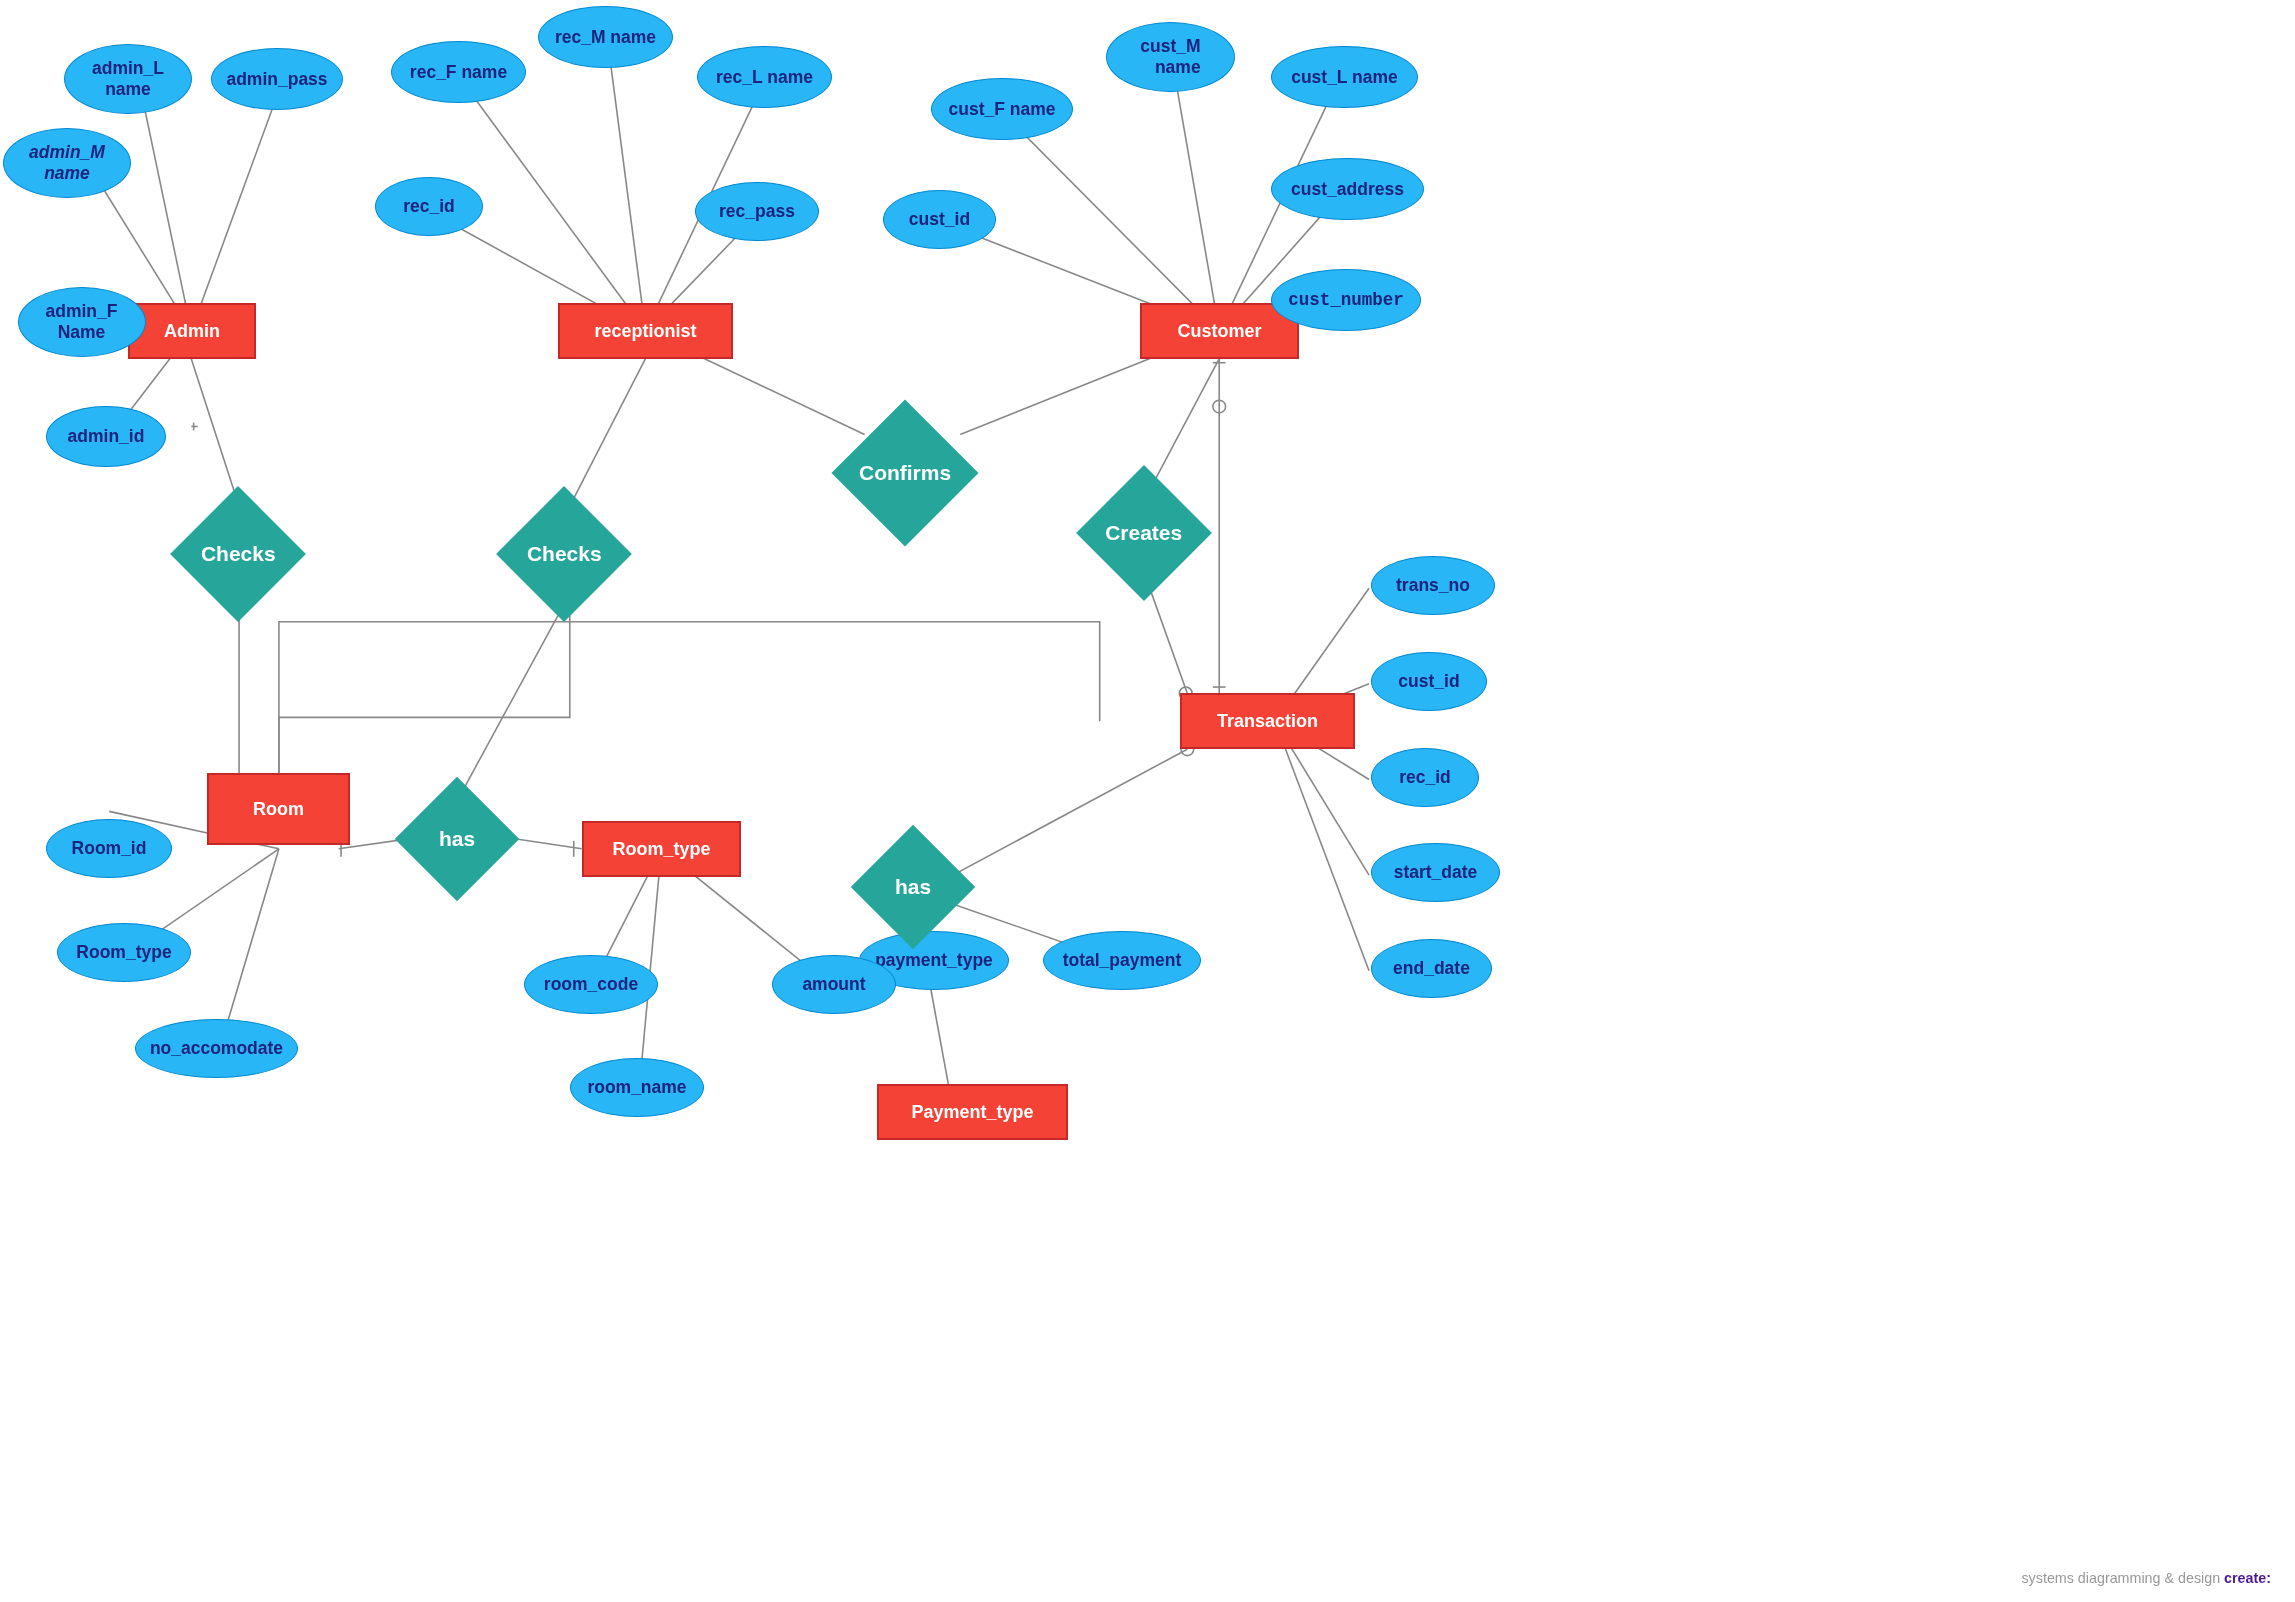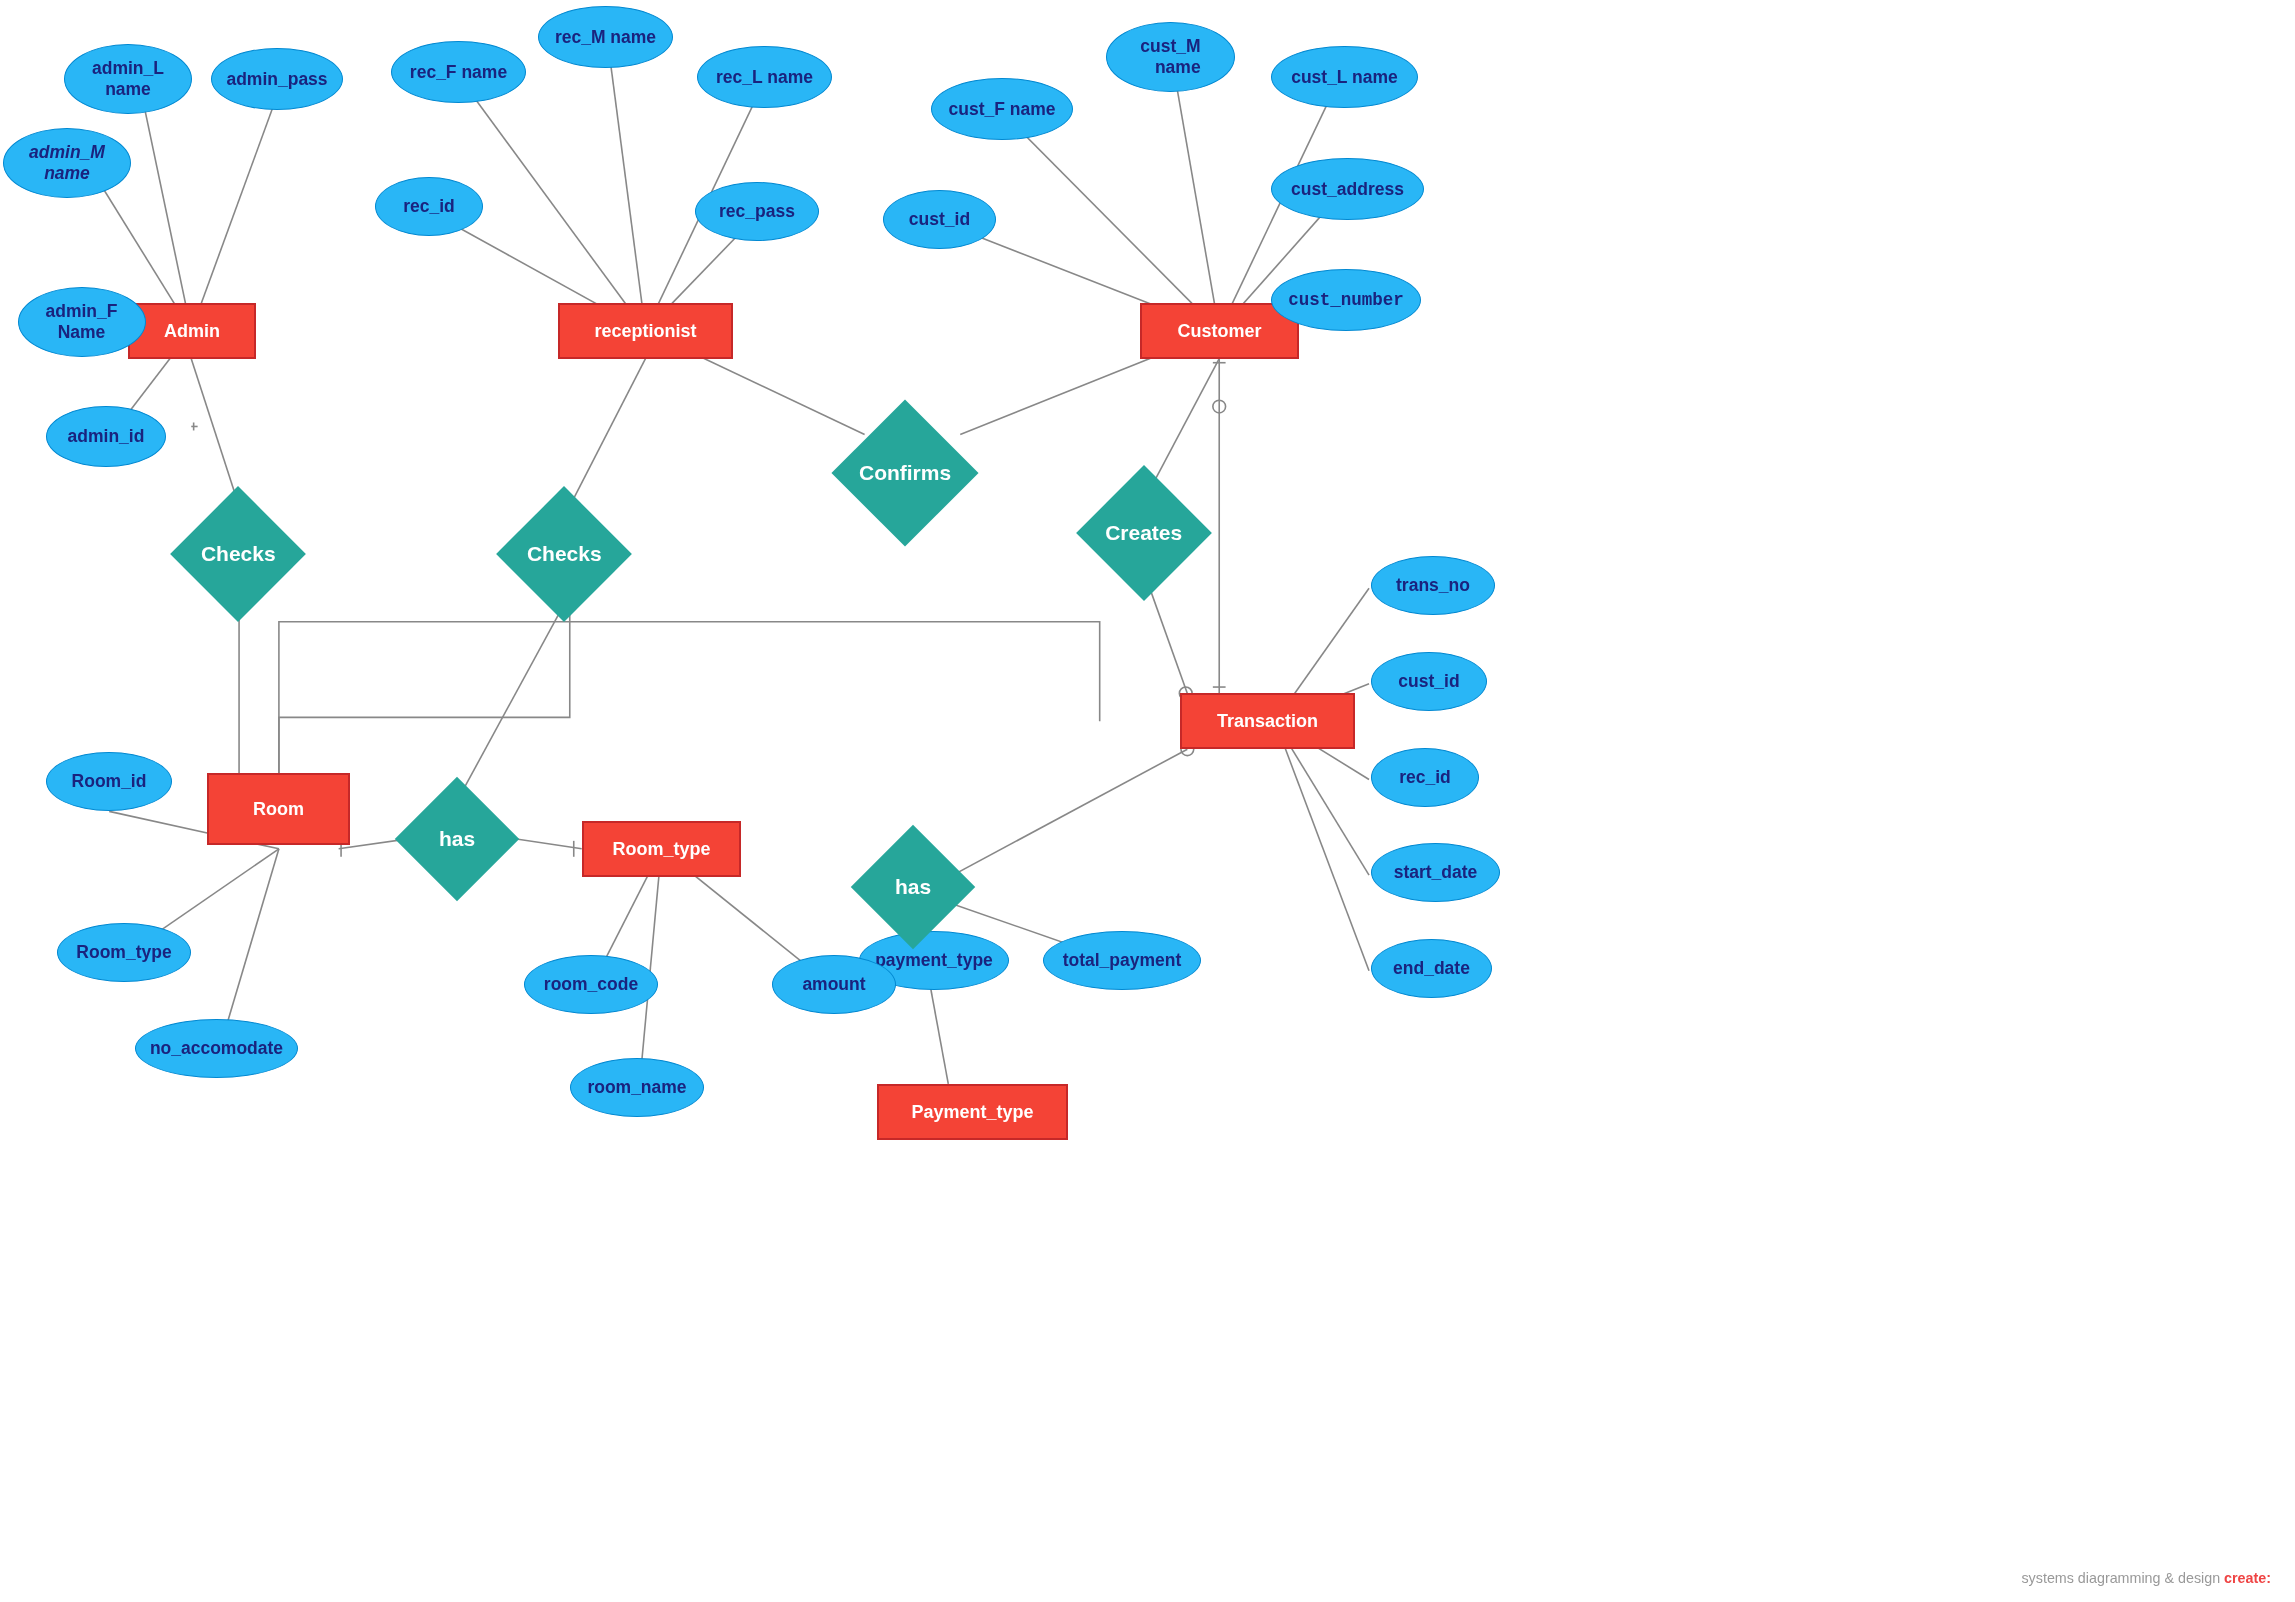--- a/index.html
+++ b/index.html
@@ -66,21 +66,21 @@
       transform: rotate(-45deg);
     }
     .watermark {
       position: absolute;
       bottom: 16px;
       right: 24px;
       font-size: 14.3px;
       color: #999;
     }
     .watermark span {
-      color: #ef4444;
+      color: #4c1d95;
       font-weight: bold;
     }
   </style>
 </head>
 <body>
 
 <div class="diagram-container">
   <svg id="connections" viewBox="0 0 2880 2010" width="2295" height="1602">
 
     <line x1="240" y1="415" x2="175" y2="105" stroke="#888" stroke-width="2"></line>
@@ -209,21 +209,21 @@
 
   <div class="attribute" style="left:1371px; top:556px; width:124px; height:59px;">trans_no</div>
   <div class="attribute" style="left:1371px; top:652px; width:116px; height:59px;">cust_id</div>
   <div class="attribute" style="left:1371px; top:748px; width:108px; height:59px;">rec_id</div>
   <div class="attribute" style="left:1371px; top:843px; width:129px; height:59px;">start_date</div>
   <div class="attribute" style="left:1371px; top:939px; width:121px; height:59px;">end_date</div>
 
   <div class="attribute" style="left:859px; top:931px; width:150px; height:59px;">payment_type</div>
   <div class="attribute" style="left:1043px; top:931px; width:158px; height:59px;">total_payment</div>
 
-  <div class="attribute" style="left:46px; top:752px; width:126px; height:59px;">Room_id</div>
+  <div class="attribute" style="left:46px; top:819px; width:126px; height:59px;">Room_id</div>
   <div class="attribute" style="left:57px; top:923px; width:134px; height:59px;">Room_type</div>
   <div class="attribute" style="left:135px; top:1019px; width:163px; height:59px;">no_accomodate</div>
 
   <div class="attribute" style="left:524px; top:955px; width:134px; height:59px;">room_code</div>
   <div class="attribute" style="left:570px; top:1058px; width:134px; height:59px;">room_name</div>
   <div class="attribute" style="left:772px; top:955px; width:124px; height:59px;">amount</div>
 
   <div class="relationship" style="left:190px; top:506px; width:96px; height:96px;">
     <span class="relationship-text">Checks</span>
   </div>

